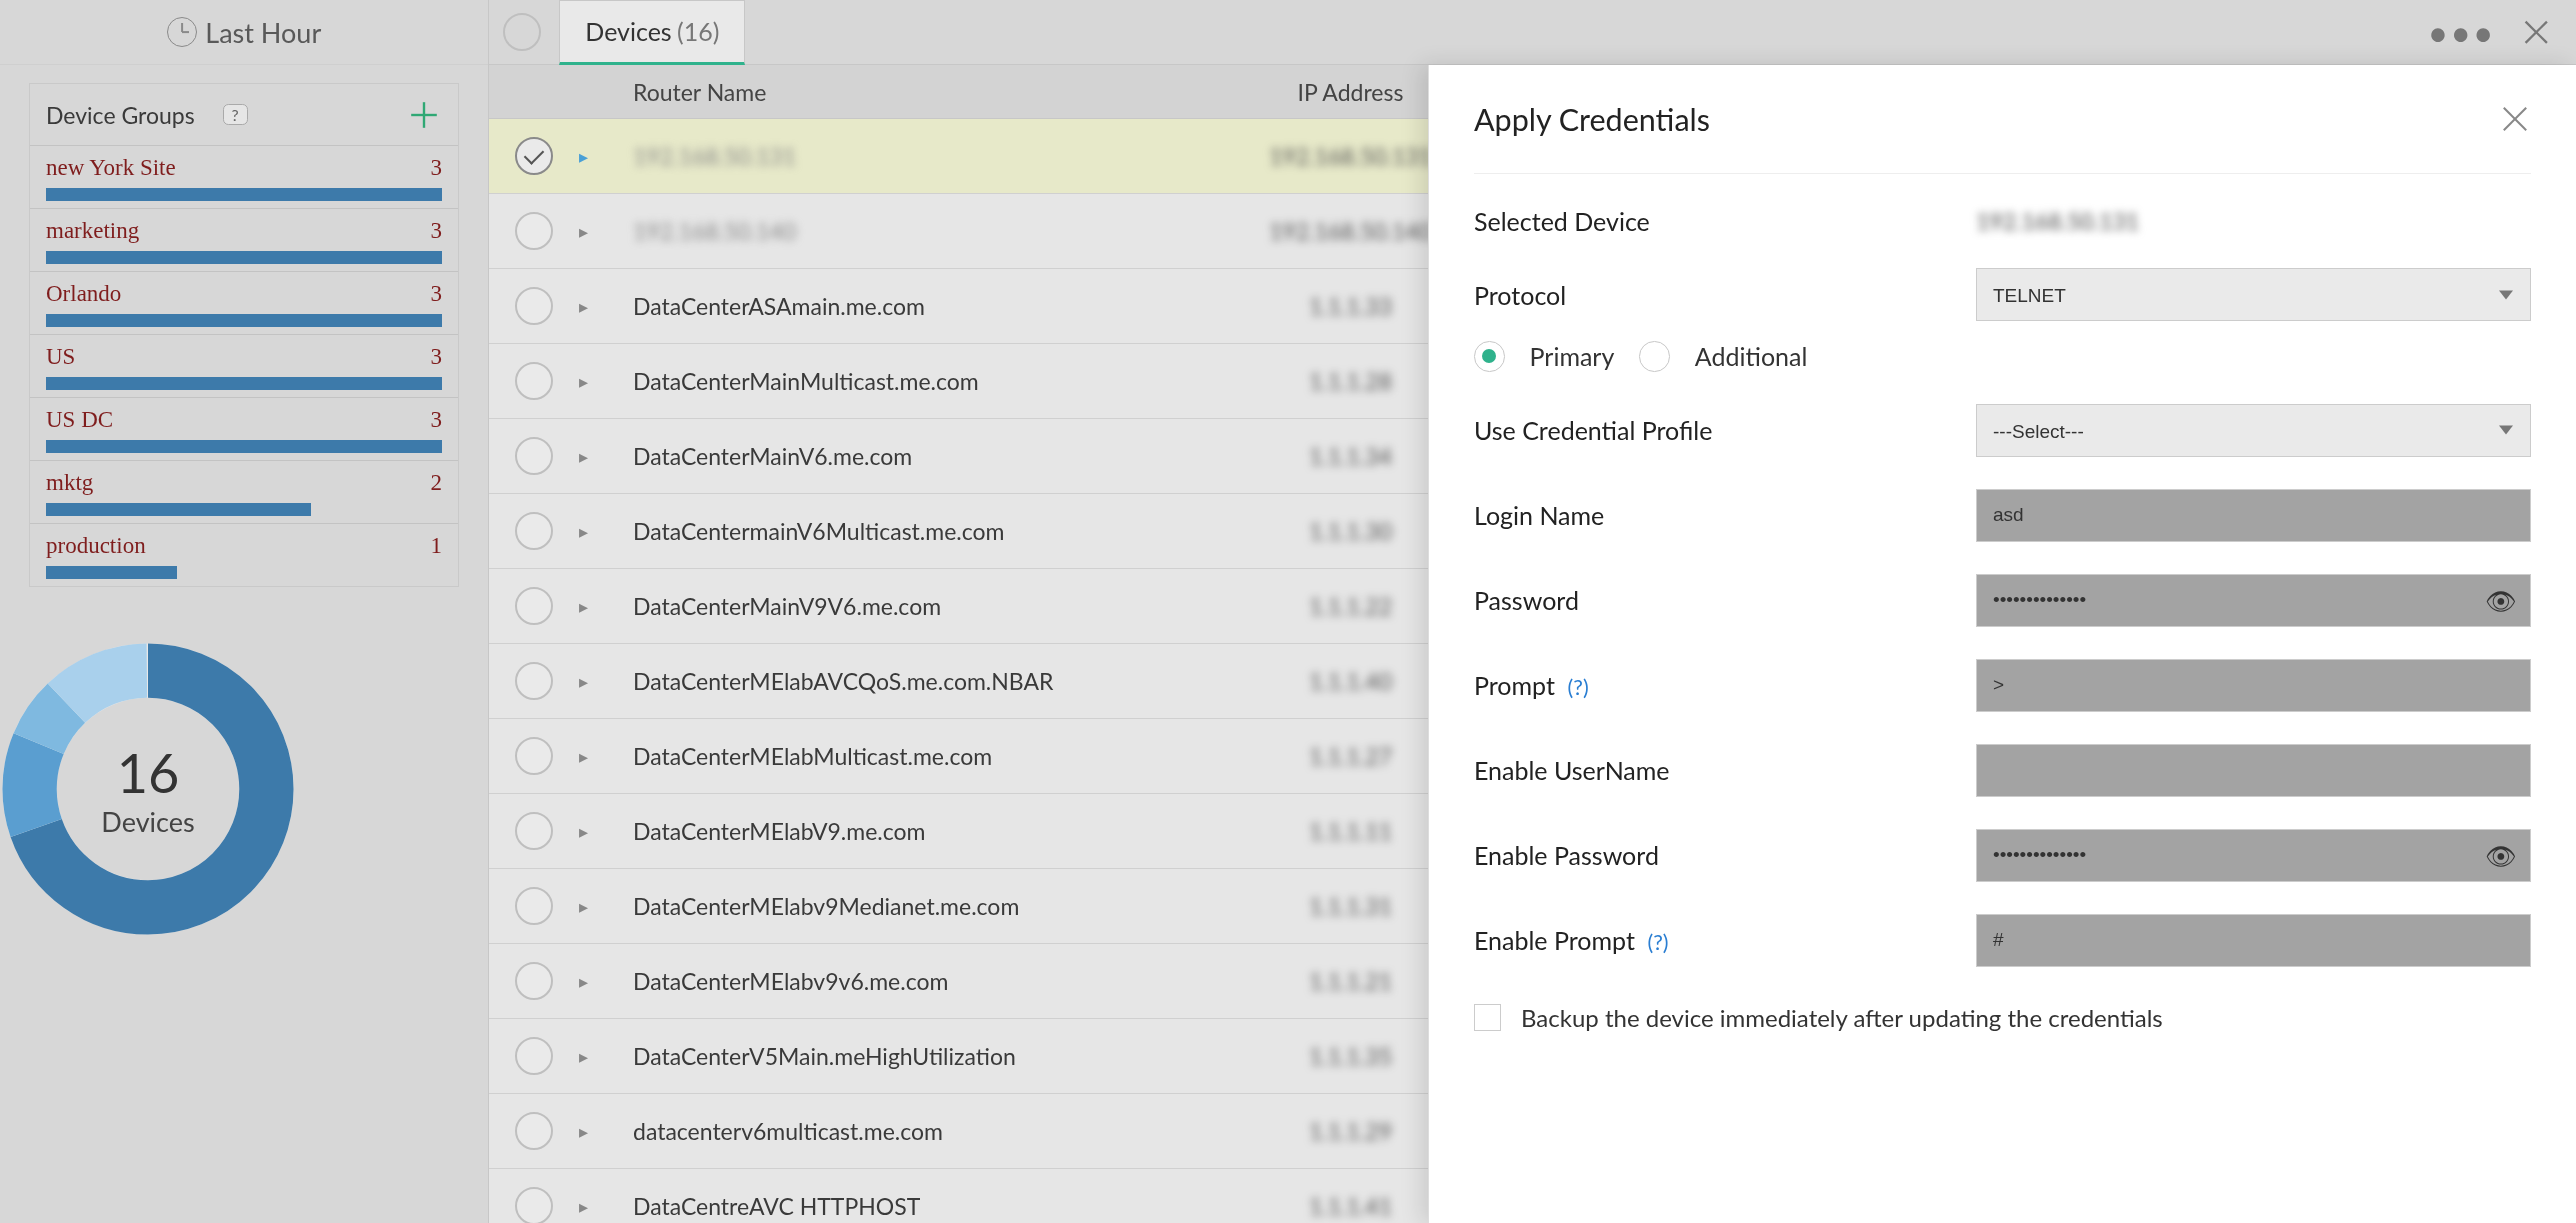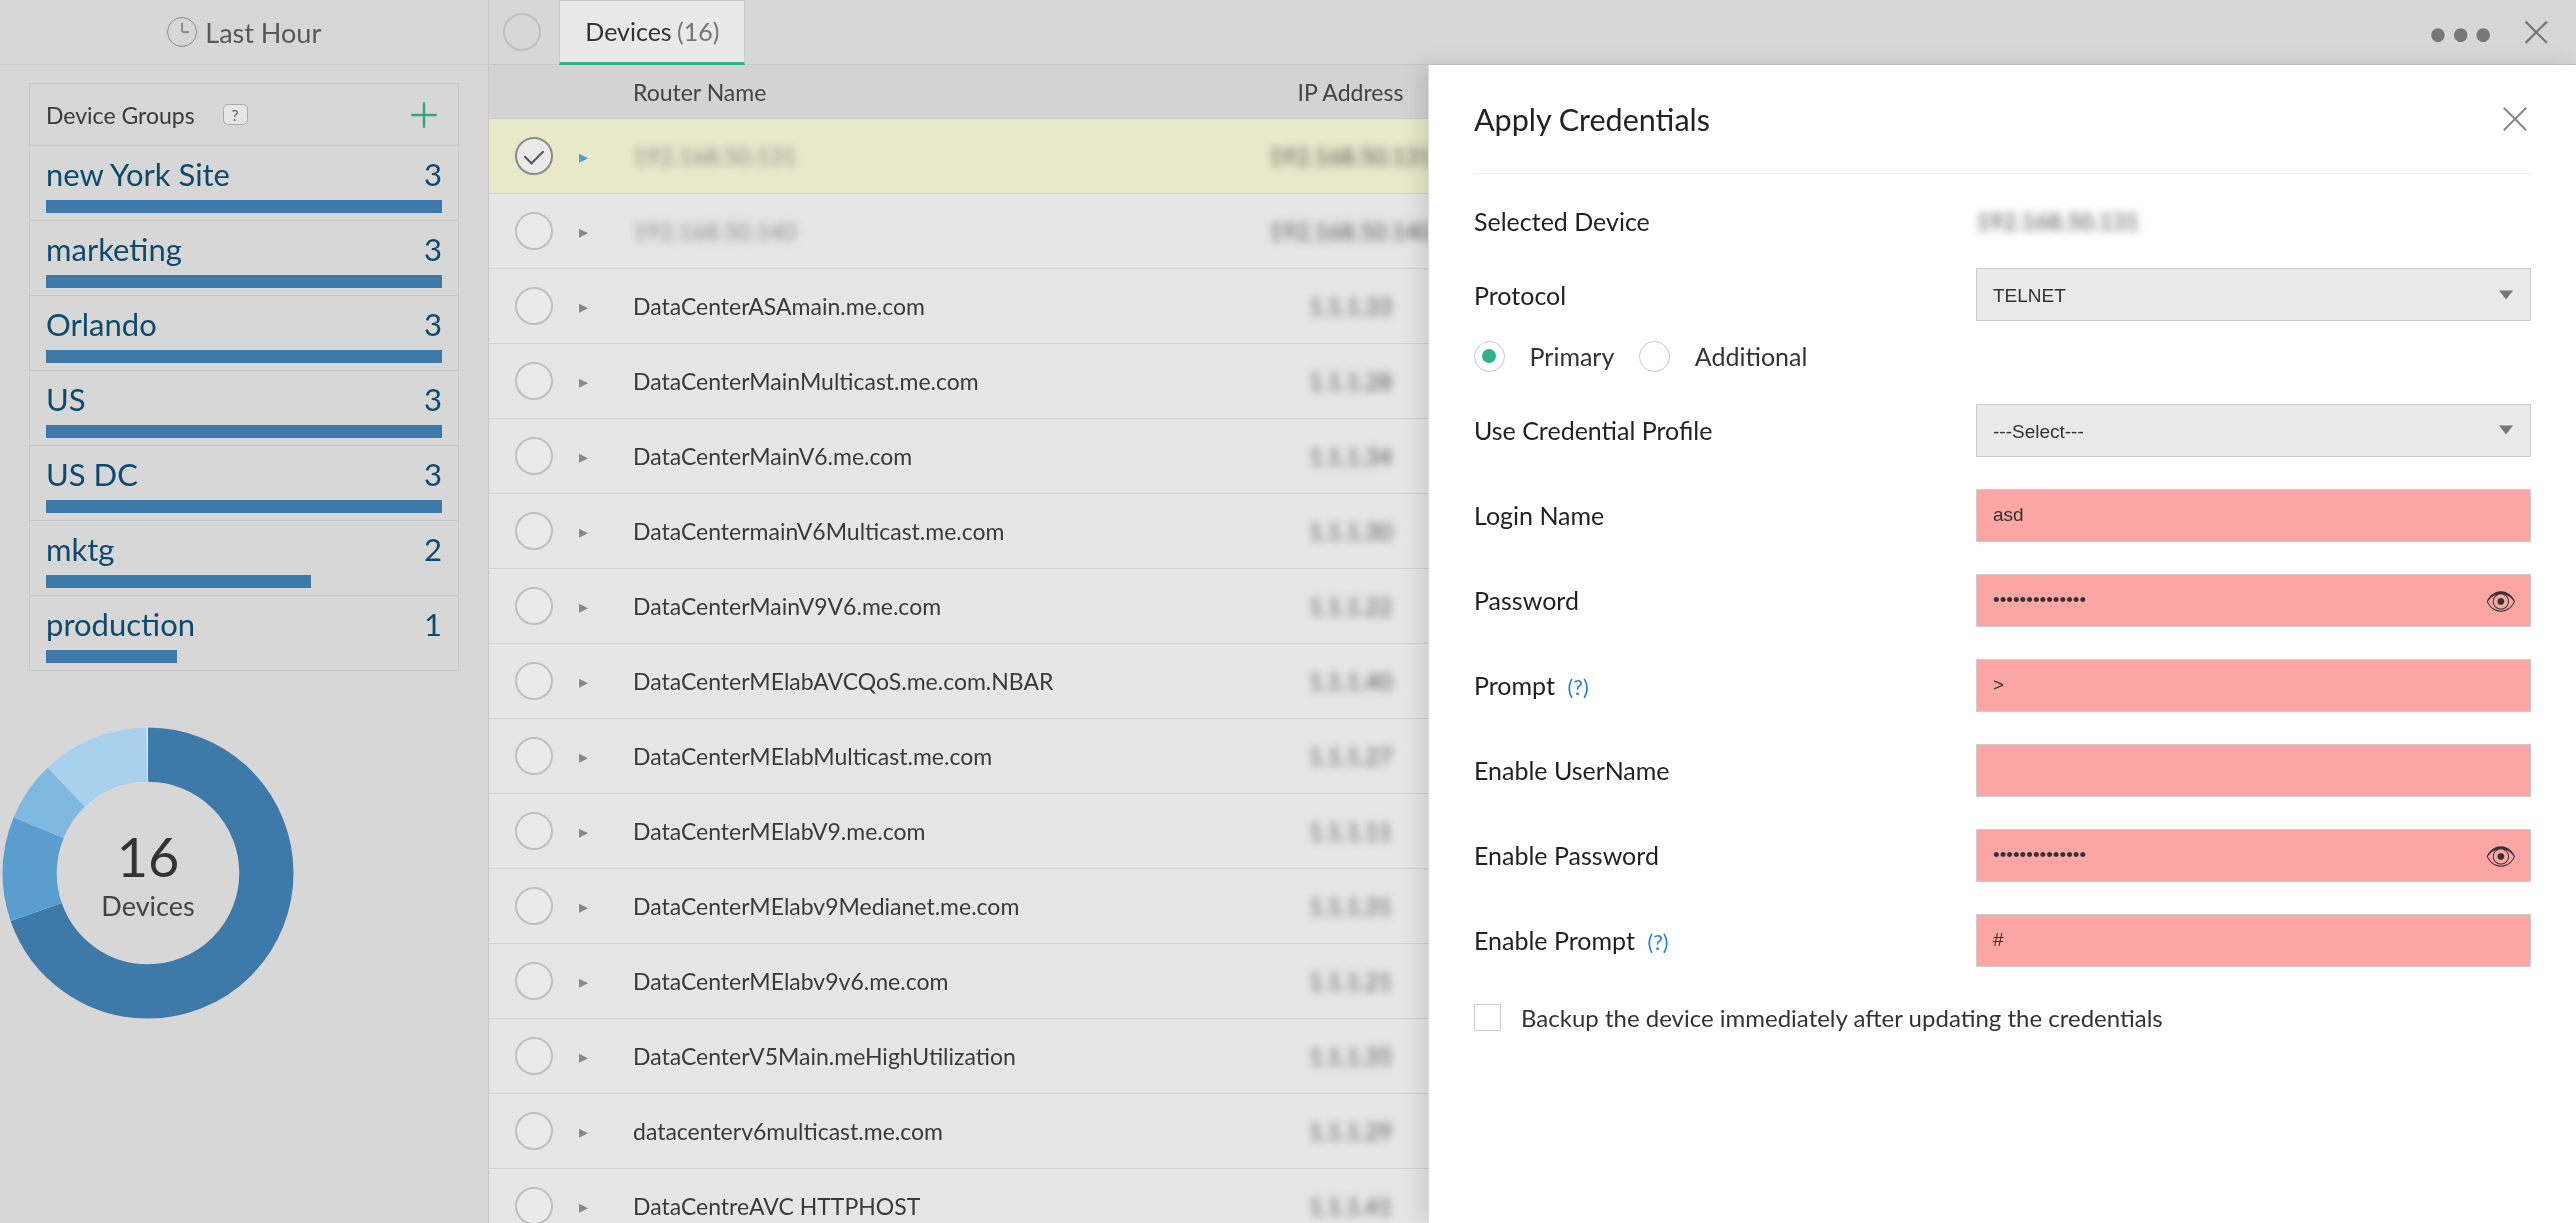--- a/index.html
+++ b/index.html
@@ -15,21 +15,21 @@
   .clock-icon:before{ content:""; position:absolute; left:50%; top:50%; width:1.8px; height:9px; background:#8a8a8a; transform-origin:bottom center; transform:translate(-50%,-100%);}
   .clock-icon:after{ content:""; position:absolute; left:50%; top:50%; width:7.2px; height:1.8px; background:#8a8a8a; transform:translate(0,-50%);}
 
   .group-panel { margin:18px 29px 0 29px; background:#d7d7d7; border:0.9px solid #c9c9c9; }
   .group-panel-head { display:flex; align-items:center; padding:12.6px 16px; gap:28px; font-size:23px; color:#3a3a3a; }
   .help-badge { display:inline-flex; align-items:center; justify-content:center; width:25px; height:21.5px; border:0.9px solid #aaa; border-radius:5.4px; font-size:16px; color:#666; background:#e6e6e6;}
   .plus-btn { margin-left:auto; width:36px; height:36px; display:flex; align-items:center; justify-content:center; cursor:pointer;}
   .plus-btn svg { width:32px; height:32px; stroke:#2fa874; stroke-width:3; }
 
   .group-row { padding:9px 16px 7.2px 16px; border-top:0.9px solid #c3c3c3; }
-  .group-row-top { display:flex; justify-content:space-between; font-size:31px; color:#0c4a6e;}
+  .group-row-top { display:flex; justify-content:space-between; font-size:23px; color:#7f1d1d;font-family:Liberation Serif, serif;}
   .group-bar { height:12.6px; background:#3d7aaa; margin-top:7.2px; }
   
   .donut-wrap { margin-top:54px; display:flex; justify-content:flex-start; }
   .donut { position:relative; width:296px; height:296px; }
   .donut svg { width:100%; height:100%; transform:rotate(-90deg);}
   .donut-center { position:absolute; inset:0; display:flex; flex-direction:column; align-items:center; justify-content:center; }
   .donut-center .n { font-size:54px; color:#333;}
   .donut-center .lbl { font-size:27px; color:#444;}
 
   
@@ -69,21 +69,21 @@
   .drawer-close svg{width:100%;height:100%;stroke:#888;stroke-width:2.5;}
 
   .form-row { display:flex; align-items:center; margin-top:32px; gap:36px;}
   .form-row .lbl { width:466px; font-size:25px; color:#222;}
   .form-row .val { flex:1; }
   .sel-dev { filter:blur(4.5px); font-size:23px; color:#666; font-weight:600;}
   select, input[type=text], input[type=password] { width:100%; height:53px; border:0.9px solid #ccc; background:#f5f5f5; font-size:19px; padding:16px 16px; color:#333;}
   select{ background:#eaeaea; appearance:none; }
   .select-wrap{ position:relative; width:100%;}
   .select-wrap:after{ content:""; position:absolute; right:18px; top:50%; width:0;height:0;border-left:7.2px solid transparent;border-right:7.2px solid transparent;border-top:9px solid #777; transform:translateY(-50%);}
-  input[type=text], input[type=password]{ background:#fca5a5;}
+  input[type=text], input[type=password]{ background:#a3a3a3;}
   .pw-wrap{ position:relative; width:100%;}
   .eye{ position:absolute; right:14.3px; top:50%; transform:translateY(-50%); font-size:25px; color:#333;}
 
   .section-label{ font-size:25px; color:#222; margin-top:36px;}
   .radio-row{ display:flex; align-items:center; gap:25px; margin-top:20px; font-size:25px;}
   .radio{ width:30.5px; height:30.5px; border:1.8px solid #c8c8c8; border-radius:50%; display:inline-flex; align-items:center; justify-content:center;}
   .radio.on:after{ content:""; width:14.3px; height:14.3px; background:#2fb28c; border-radius:50%;}
   .help-q{ color:#2a7ed2; font-size:21.5px; margin-left:12.6px; cursor:pointer;}
   .chk-sq{ width:27px; height:27px; border:1.8px solid #ccc; display:inline-block; margin-right:20px; vertical-align:middle;}
   .backup-row{ margin-top:36px; font-size:24px; display:flex; align-items:center;}

